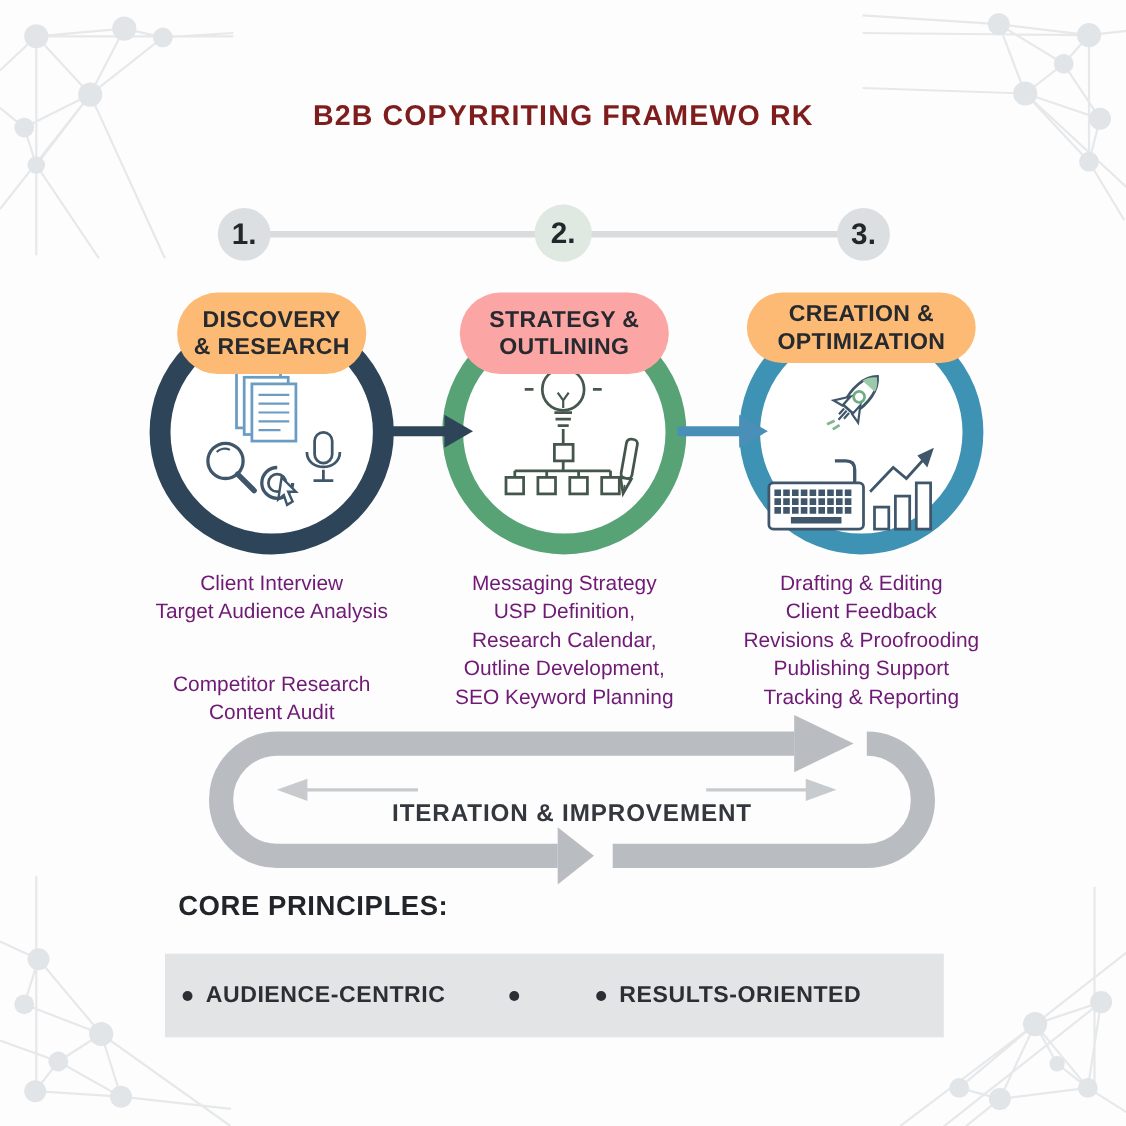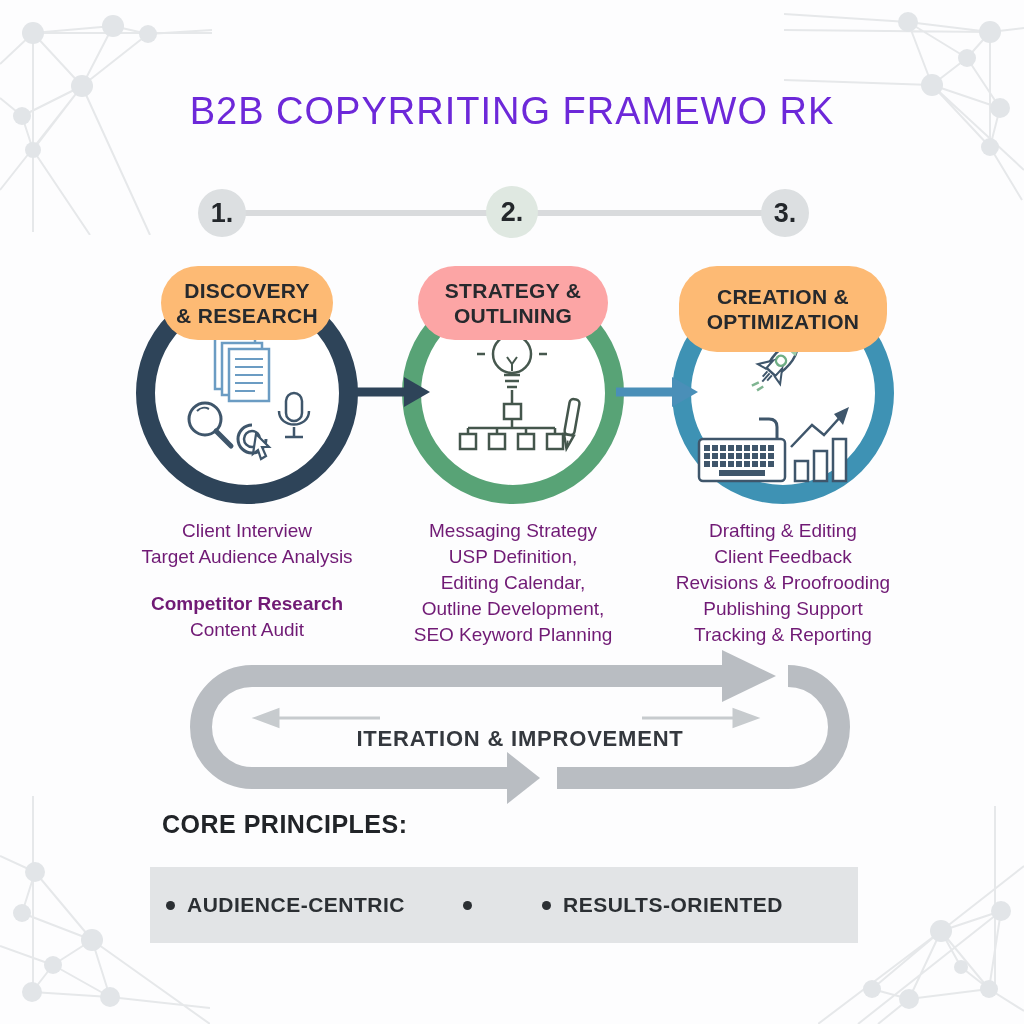--- a/index.html
+++ b/index.html
@@ -1,39 +1,39 @@
 <!DOCTYPE html>
 <html><head>
 <meta charset="utf-8">
 <style>
   html,body{margin:0;padding:0;background:#fff;}
   .canvas{position:relative;width:1024px;height:1024px;background:#fdfdfe;overflow:hidden;
           font-family:"Liberation Sans",sans-serif;color:#24272b;}
   svg{display:block;}
   .net{position:absolute;}
   .title{position:absolute;left:0;top:90px;width:1024px;text-align:center;
-         font-size:38px;font-weight:400;letter-spacing:1px;color:#6d28d9;}
+         font-size:26px;font-weight:700;letter-spacing:1px;color:#7f1d1d;}
   .step-line{position:absolute;left:228px;top:210px;width:560px;height:6px;background:#d9dbdd;border-radius:3px;}
   .numb{position:absolute;border-radius:50%;display:flex;align-items:center;justify-content:center;
         font-weight:800;font-size:27px;color:#23272b;}
   .numb.gray{background:#dcdfe1;}
   .numb.green{background:#dfe8e1;}
   .pill{position:absolute;border-radius:38px;display:flex;flex-direction:column;align-items:center;
         justify-content:center;font-weight:800;font-size:21px;line-height:25px;color:#26292d;
         letter-spacing:.3px;z-index:3;text-align:center;}
   .pill.gray{background:#fdba74;}
   .pill.green{background:#fca5a5;}
   .ring{position:absolute;width:222px;height:222px;border-radius:50%;background:#fff;box-sizing:border-box;z-index:1;}
   .ring.r1{border:19px solid #2e4459;}
   .ring.r2{border:19px solid #58a376;}
   .ring.r3{border:19px solid #3e92b4;}
   .icons{position:absolute;z-index:2;}
   .flow-arrow{position:absolute;z-index:2;}
   .col{position:absolute;width:320px;text-align:center;font-size:19px;line-height:26px;color:#701a75;}
-  .col .li.gap{margin-top:21px;font-weight:bold;}
+  .col .li.gap{margin-top:40px;}
   .loop-svg{position:absolute;left:180px;top:648px;}
   .loop-label{position:absolute;left:290px;top:706px;width:460px;text-align:center;
               font-size:22px;font-weight:800;letter-spacing:.8px;color:#34383e;z-index:2;margin-top:20px;}
   .core-head{position:absolute;left:162px;top:810px;font-size:25px;font-weight:800;
              letter-spacing:.5px;color:#212428;}
   .core-band{position:absolute;left:150px;top:867px;width:708px;height:76px;background:#e2e4e6;
              display:flex;align-items:center;gap:58px;padding-left:16px;box-sizing:border-box;}
   .core-item{display:flex;align-items:center;font-size:21px;font-weight:700;
              letter-spacing:.5px;color:#2b2f33;}
   .dot{width:9px;height:9px;border-radius:50%;background:#2b2f33;margin-right:12px;flex:0 0 auto;}
@@ -99,21 +99,21 @@
   <div class="numb gray" style="left:761px;top:189px;width:48px;height:48px">3.</div>
 
   <div class="pill gray" style="left:161px;top:266px;width:172px;height:74px">
     <span>DISCOVERY</span>
     <span>&amp; RESEARCH</span>
   </div>
   <div class="pill green" style="left:418px;top:266px;width:190px;height:74px">
     <span>STRATEGY &amp;</span>
     <span>OUTLINING</span>
   </div>
-  <div class="pill gray" style="left:679px;top:266px;width:208px;height:86px">
+  <div class="pill gray" style="left:679px;top:266px;width:208px;height:64px">
     <span>CREATION &amp;</span>
     <span>OPTIMIZATION</span>
   </div>
 
   <div class="ring r1" style="left:136px;top:282px"></div>
   <div class="ring r2" style="left:402px;top:282px"></div>
   <div class="ring r3" style="left:672px;top:282px"></div>
 
   <svg class="icons" style="left:155px;top:301px" width="184" height="184" viewBox="0 0 184 184">
     <g stroke="#6b9cc3" fill="#fff" stroke-width="2.5">
@@ -199,21 +199,21 @@
 
   <div class="col" style="left:87px;top:518px">
     <div class="li">Client Interview</div>
     <div class="li">Target Audience Analysis</div>
     <div class="li gap">Competitor Research</div>
     <div class="li">Content Audit</div>
   </div>
   <div class="col" style="left:353px;top:518px">
     <div class="li">Messaging Strategy</div>
     <div class="li">USP Definition,</div>
-    <div class="li">Editing Calendar,</div>
+    <div class="li">Research Calendar,</div>
     <div class="li">Outline Development,</div>
     <div class="li">SEO Keyword Planning</div>
   </div>
   <div class="col" style="left:623px;top:518px">
     <div class="li">Drafting &amp; Editing</div>
     <div class="li">Client Feedback</div>
     <div class="li">Revisions &amp; Proofrooding</div>
     <div class="li">Publishing Support</div>
     <div class="li">Tracking &amp; Reporting</div>
   </div>

